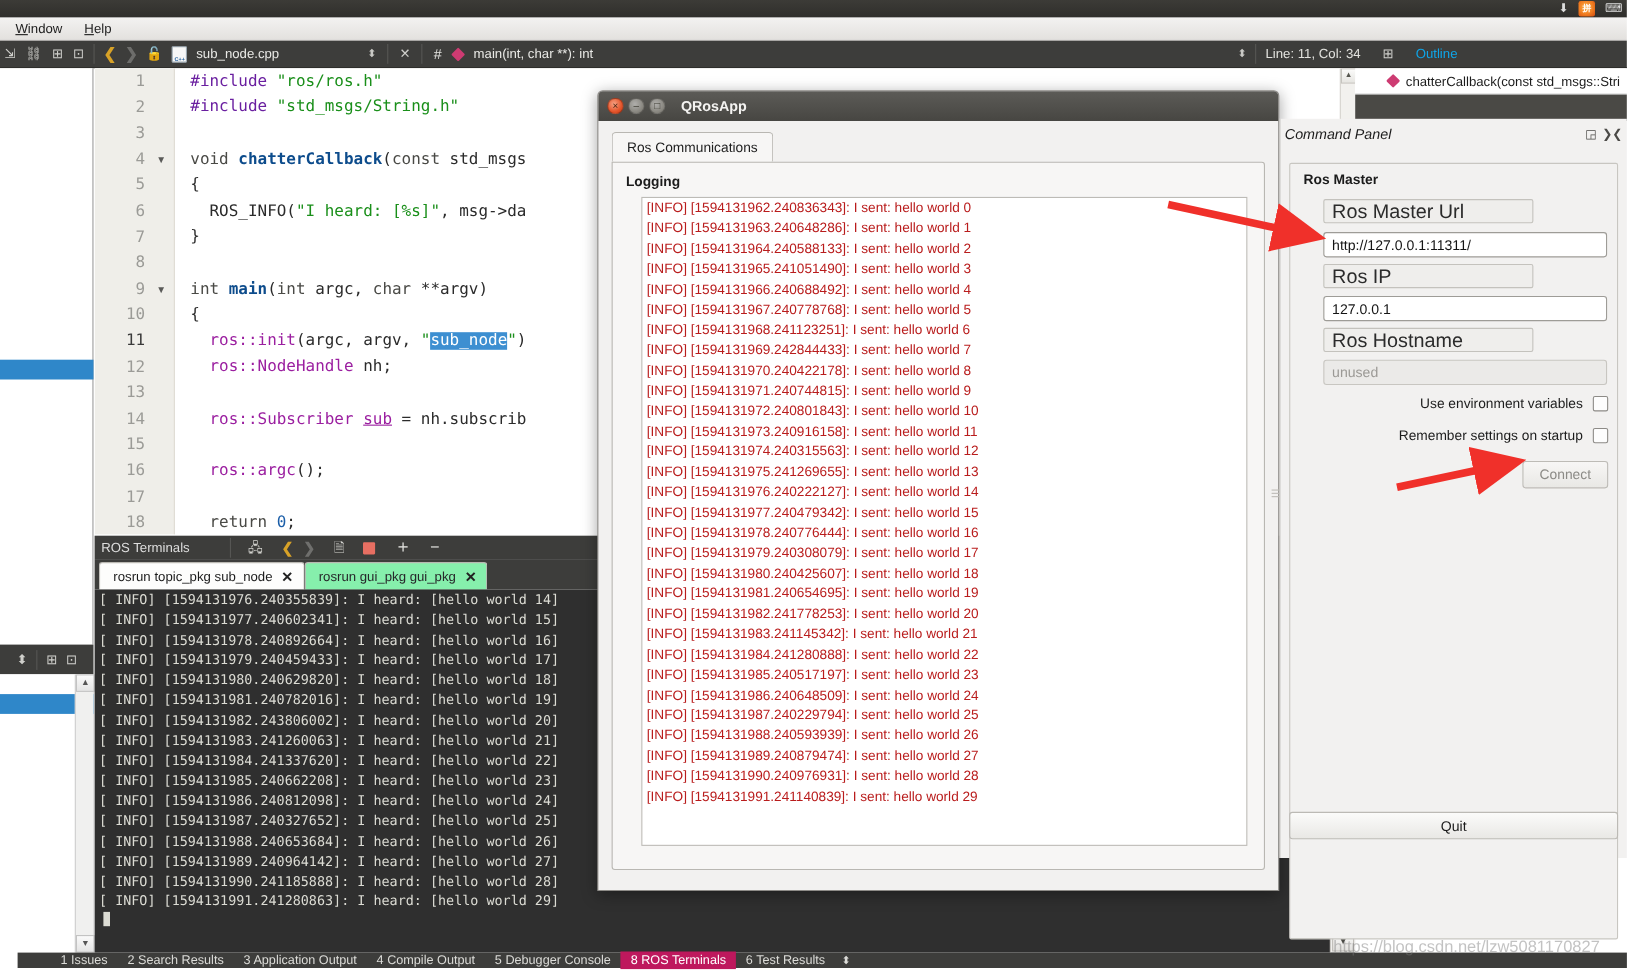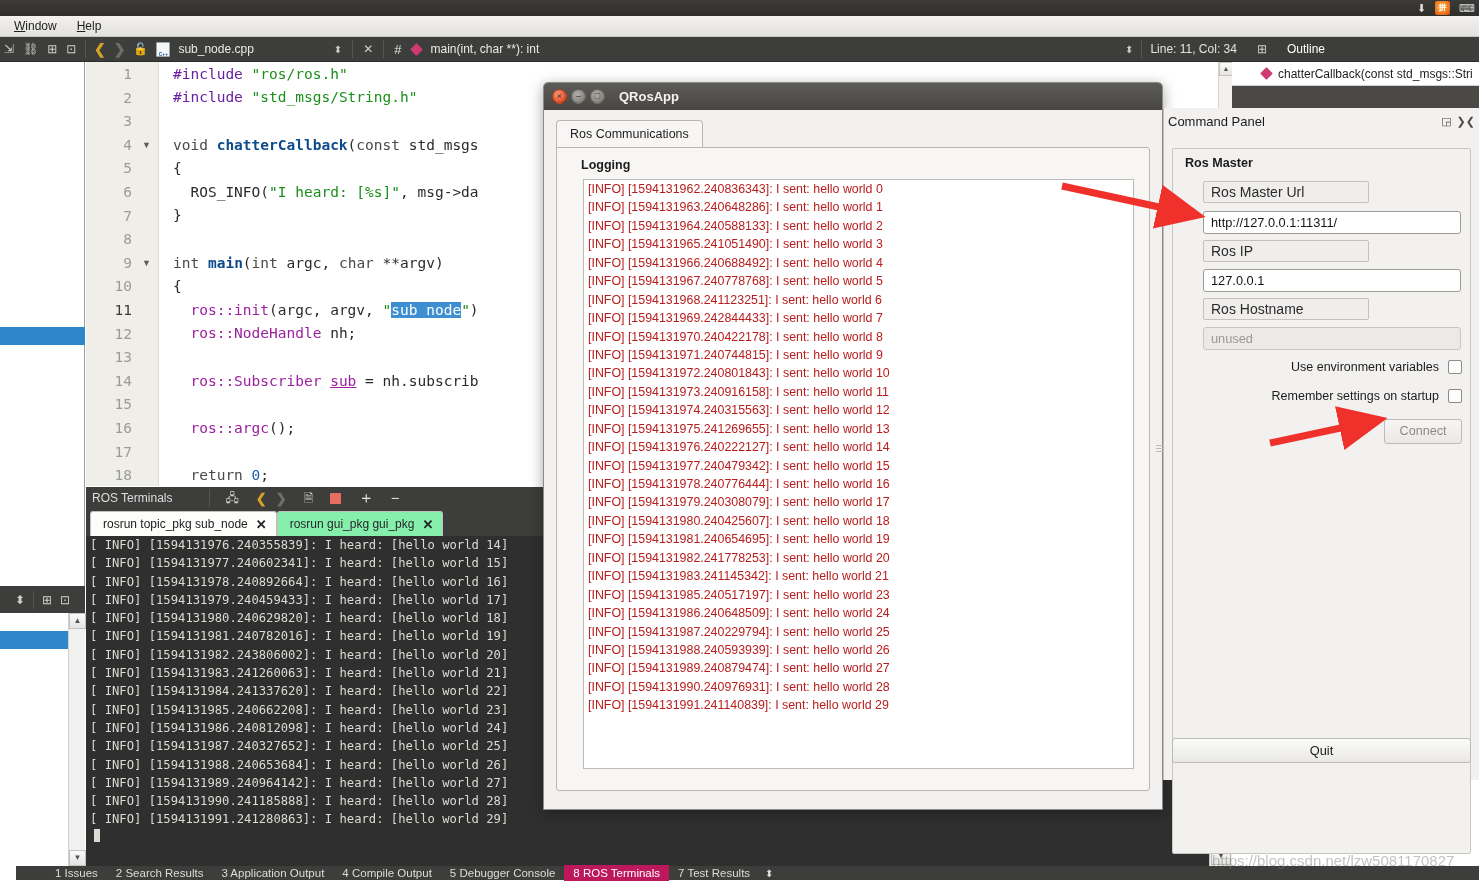--- a/index.html
+++ b/index.html
@@ -58,21 +58,21 @@
   .fname { color: #e9e9e6; font-size: 12px; }
   .spin-ic { color: #c9c9c5; font-size: 10px; }
   .hash-ic { color: #e4e4e0; font-size: 13px; }
   .diamond {
     width: 9px; height: 9px; background: #cd3b72; transform: rotate(45deg);
     display: inline-block; border-radius: 1px;
   }
   .symname { color: #e9e9e6; font-size: 12px; }
   .tb-right { margin-left: auto; display: flex; align-items: center; gap: 8px; padding-right: 4px; }
   .linecol { color: #e2e2de; font-size: 12px; }
-  .outline-lbl { color: #ffffff; font-size: 12px; }
+  .outline-lbl { color: #0ea5e9; font-size: 12px; }
 
   
   .leftstrip {
     position: absolute; left: 0; top: 62px; width: 85px; height: 524px;
     background: #ffffff; border-right: 1px solid #9c9c9c;
   }
   .blue-row { position: absolute; left: 0; width: 85px; height: 18px; background: #2f87c9; }
   .leftstrip-toolbar {
     position: absolute; left: 0; top: 586px; width: 85px; height: 27px;
     background: #3d3d3b; display: flex; align-items: center; justify-content: center; gap: 8px;
@@ -230,50 +230,50 @@
   .tabstrip { position: relative; height: 27px; }
   .tab-ros {
     position: absolute; left: 0; top: 0; height: 27px; padding: 0 13px;
     background: #f7f6f5; border: 1px solid #b9b7b2; border-bottom: none;
     border-radius: 4px 4px 0 0; font-size: 12.5px; color: #1e1e1e; line-height: 26px;
   }
   .tabpane {
     position: absolute; left: 12px; right: 12px; top: 37px; bottom: 20px;
     background: #f7f6f5; border: 1px solid #b9b7b2; border-radius: 0 3px 3px 3px;
   }
-  .logging-lbl { position: absolute; left: 24px; top: 10px; font-size: 12.5px; font-weight: bold; color: #1c1c1c; }
+  .logging-lbl { position: absolute; left: 12px; top: 10px; font-size: 12.5px; font-weight: bold; color: #1c1c1c; }
   .logbox {
     position: absolute; left: 26px; top: 31px; right: 15px; bottom: 21px;
     background: #ffffff; border: 1px solid #bdbbb6; overflow: hidden;
   }
   .log-line {
     font-size: 12.4px; color: #b91c1c; line-height: 18.44px; padding-left: 4px; white-space: pre;
   }
 
   
   .cmdpanel {
     position: absolute; left: 1163px; top: 108px; width: 316px; height: 672px;
     background: #f2f1f0; border-left: 1px solid #bfbdb8;
   }
   .cmd-header {
     height: 26px; display: flex; align-items: center; padding: 0 4px 0 4px;
   }
-  .cmd-title { font-size: 13px; color: #1b1b1b; }
+  .cmd-title { font-size: 13px; color: #1b1b1b; font-style: italic; }
   .cmd-header-ics { margin-left: auto; display: flex; gap: 5px; align-items: center; }
   .hdr-ic { font-size: 11px; color: #4b4a47; }
 
   .groupbox {
     position: absolute; left: 8px; top: 40px; right: 8px; height: 706px;
     border: 1px solid #c8c6c1; border-radius: 2px; background: #f2f1f0;
   }
   .gb-title { position: absolute; left: 12px; top: 7px; font-size: 12.6px; font-weight: bold; color: #1b1b1b; }
   .field-lbl {
-    position: absolute; left: 30px; width: 166px; height: 22px;
+    position: absolute; left: 30px; width: 191px; height: 22px;
     border: 1px solid #c4c2bd; background: #efeeec; border-radius: 2px;
-    font-size: 14px; color: #2b2b2b; line-height: 20px; padding-left: 7px;
+    font-size: 18px; color: #2b2b2b; line-height: 20px; padding-left: 7px;
   }
   .field-in {
     position: absolute; left: 30px; width: 258px; height: 23px;
     border: 1px solid #9e9c97; background: #ffffff; border-radius: 3px;
     font-size: 12.8px; color: #141414; line-height: 21px; padding-left: 7px;
   }
   .field-in.disabled { background: #ebeae8; border-color: #c8c6c1; color: #9b9995; }
   .chkrow {
     position: absolute; right: 8px; display: flex; align-items: center; gap: 9px;
     font-size: 12.5px; color: #1c1c1c;
@@ -515,21 +515,21 @@
   <div class="rightdark"></div>
 
   <div class="statusbar-left-box"></div>
   <div class="statusbar" id="statusbar">
       <div class="sb-item">1  Issues</div>
       <div class="sb-item">2  Search Results</div>
       <div class="sb-item">3  Application Output</div>
       <div class="sb-item">4  Compile Output</div>
       <div class="sb-item">5  Debugger Console</div>
       <div class="sb-item active">8  ROS Terminals</div>
-      <div class="sb-item">7  Test Results</div>
+      <div class="sb-item">6  Test Results</div>
       <span class="sb-spin">⬍</span>
     </div>
 
   <div class="qrosapp">
     <div class="qros-titlebar">
       <span class="wbtn close">
           <span>×</span>
         </span>
       <span class="wbtn min">
           <span>–</span>
@@ -561,20 +561,21 @@
             <div class="log-line">[INFO] [1594131974.240315563]: I sent: hello world 12</div>
             <div class="log-line">[INFO] [1594131975.241269655]: I sent: hello world 13</div>
             <div class="log-line">[INFO] [1594131976.240222127]: I sent: hello world 14</div>
             <div class="log-line">[INFO] [1594131977.240479342]: I sent: hello world 15</div>
             <div class="log-line">[INFO] [1594131978.240776444]: I sent: hello world 16</div>
             <div class="log-line">[INFO] [1594131979.240308079]: I sent: hello world 17</div>
             <div class="log-line">[INFO] [1594131980.240425607]: I sent: hello world 18</div>
             <div class="log-line">[INFO] [1594131981.240654695]: I sent: hello world 19</div>
             <div class="log-line">[INFO] [1594131982.241778253]: I sent: hello world 20</div>
             <div class="log-line">[INFO] [1594131983.241145342]: I sent: hello world 21</div>
+            <div class="log-line">[INFO] [1594131984.241280888]: I sent: hello world 22</div>
             <div class="log-line">[INFO] [1594131985.240517197]: I sent: hello world 23</div>
             <div class="log-line">[INFO] [1594131986.240648509]: I sent: hello world 24</div>
             <div class="log-line">[INFO] [1594131987.240229794]: I sent: hello world 25</div>
             <div class="log-line">[INFO] [1594131988.240593939]: I sent: hello world 26</div>
             <div class="log-line">[INFO] [1594131989.240879474]: I sent: hello world 27</div>
             <div class="log-line">[INFO] [1594131990.240976931]: I sent: hello world 28</div>
             <div class="log-line">[INFO] [1594131991.241140839]: I sent: hello world 29</div>
           </div>
       </div>
     </div>

